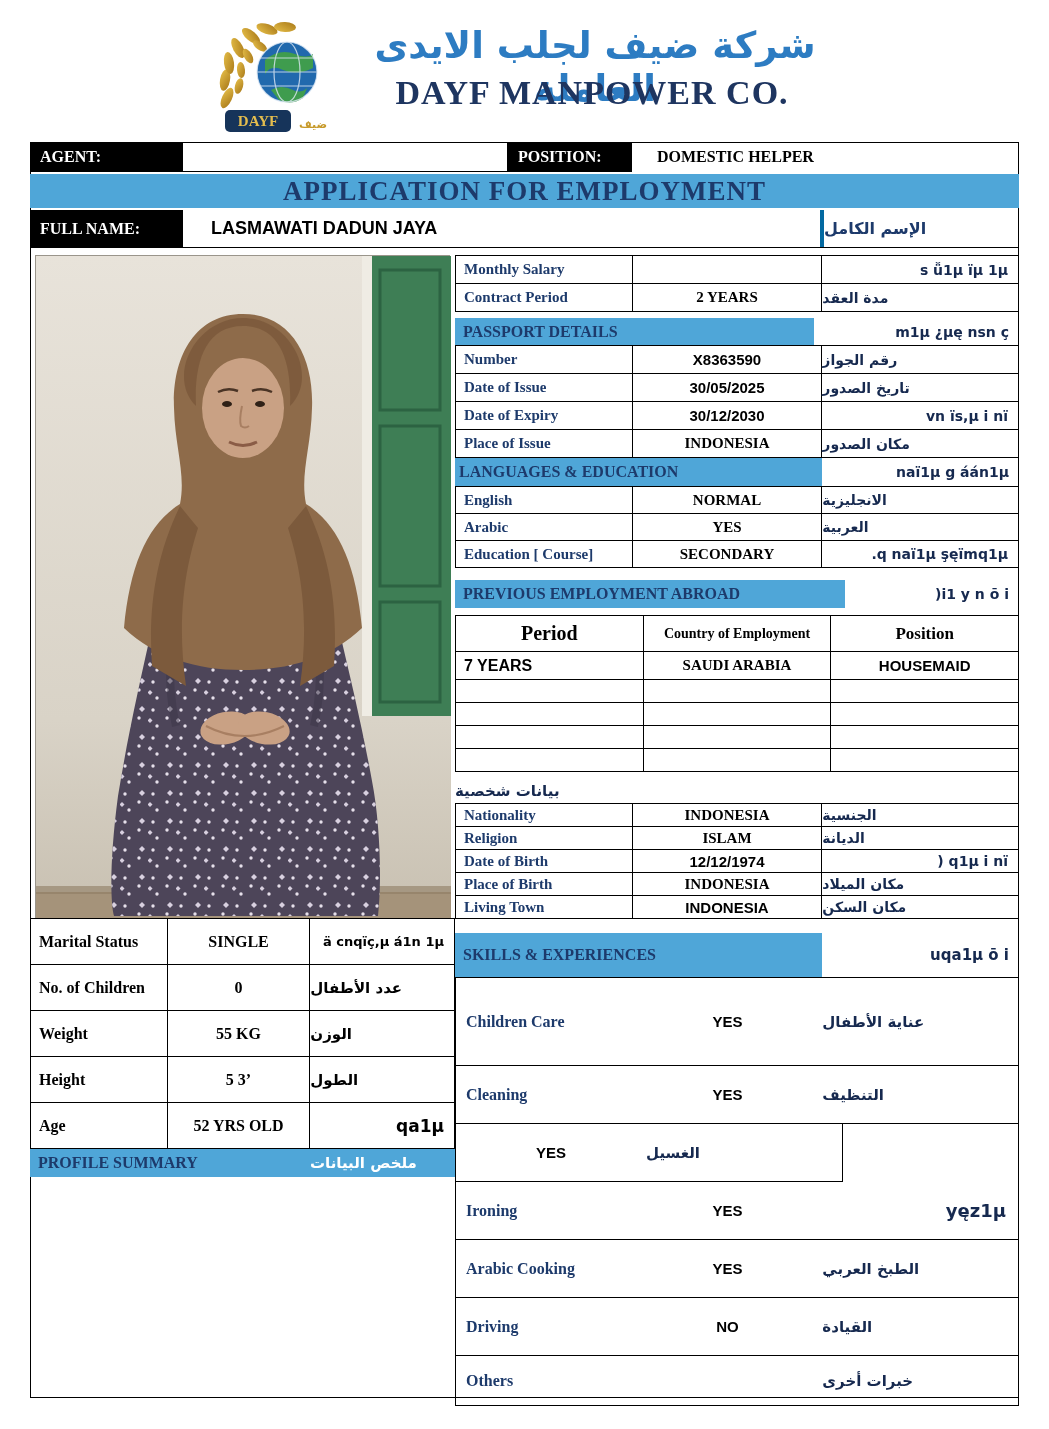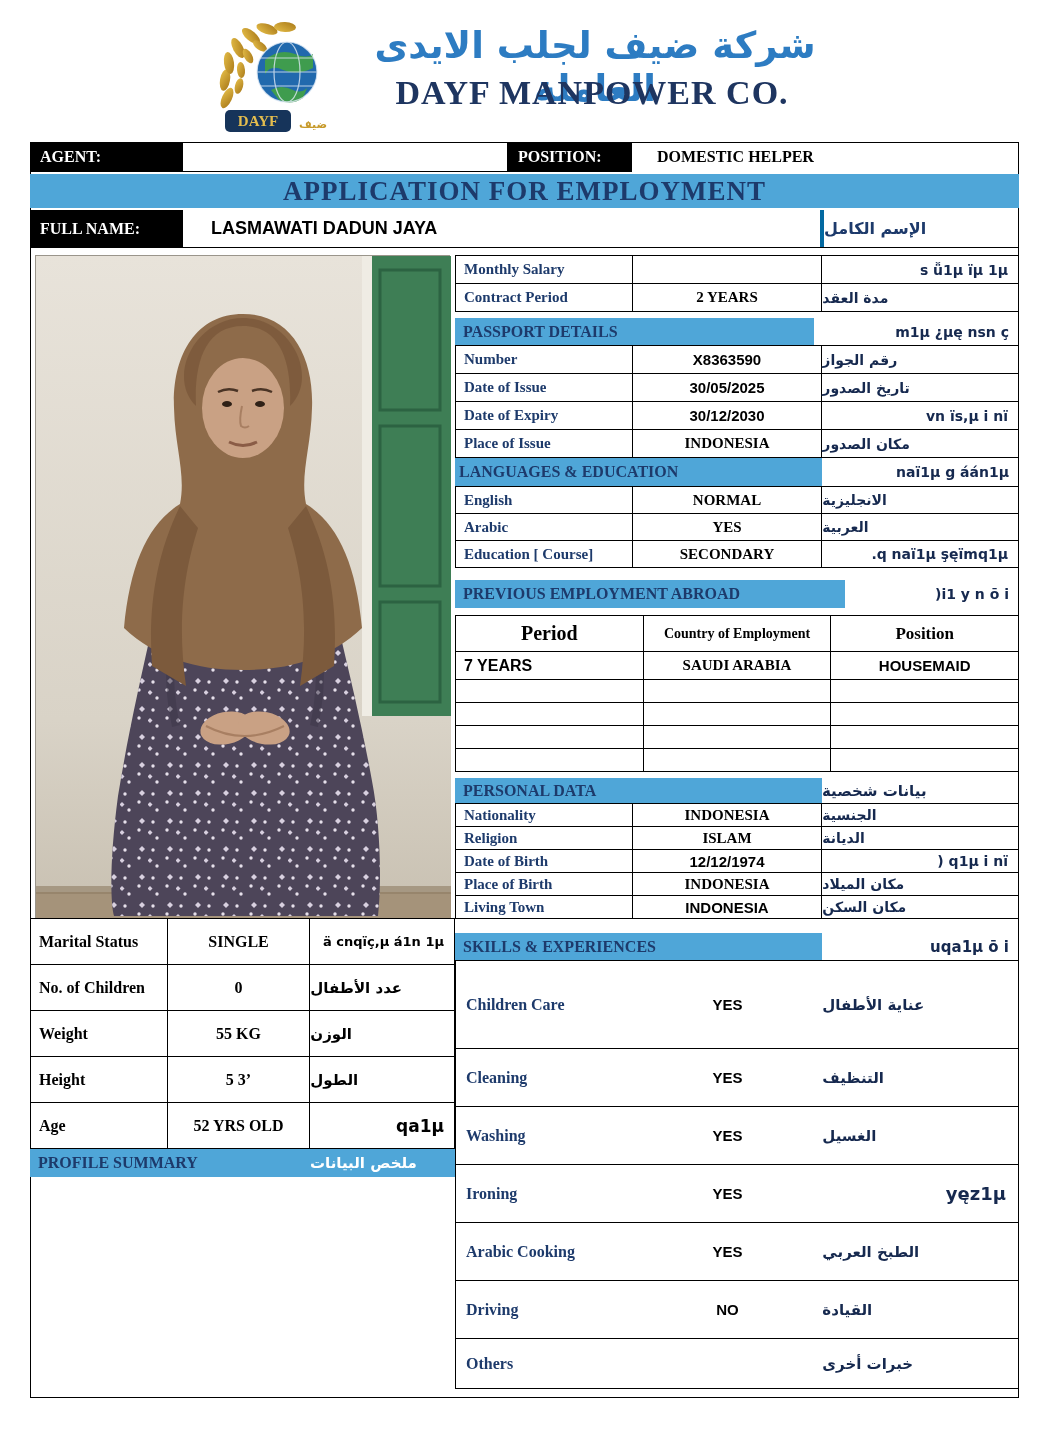--- a/index.html
+++ b/index.html
@@ -267,21 +267,20 @@
         <div class="cell ecell"></div>
       </div>
       <div class="row" style="height:23px;">
         <div class="cell ecell"></div>
         <div class="cell ecell"></div>
         <div class="cell ecell"></div>
       </div>
     </div>
 
     <div class="secrow" style="height:25px; margin-top:6px;">
-      <div class="secblue" style="width:367px;">PERSONAL DATA</div>
       <div class="secar arb" style="width:197px; font-size:15px;">بيانات شخصية</div>
     </div>
     <div class="tbl">
       <div class="row" style="height:23px;">
         <div class="cell rlabel">Nationality</div>
         <div class="cell rvalue">INDONESIA</div>
         <div class="cell rarab arb">الجنسية</div>
       </div>
       <div class="row" style="height:23px;">
         <div class="cell rlabel">Religion</div>
@@ -298,37 +297,36 @@
         <div class="cell rvalue">INDONESIA</div>
         <div class="cell rarab arb">مكان الميلاد</div>
       </div>
       <div class="row" style="height:23px;">
         <div class="cell rlabel">Living Town</div>
         <div class="cell rvalue sans">INDONESIA</div>
         <div class="cell rarab arb">مكان السكن</div>
       </div>
     </div>
 
-    <div class="secrow" style="height:27px; margin-top:14px;">
+    <div class="secrow" style="height:44px; margin-top:14px;">
       <div class="secblue" style="width:367px;">SKILLS &amp; EXPERIENCES</div>
       <div class="secar gar" style="width:197px; font-size:15px;">uqa1µ ō i</div>
     </div>
     <div class="tbl">
       <div class="row skrow" style="height:88px;">
         <div class="cell sklabel">Children Care</div>
         <div class="cell skvalue">YES</div>
         <div class="cell skarab arb">عناية الأطفال</div>
       </div>
       <div class="row skrow" style="height:58px;">
         <div class="cell sklabel">Cleaning</div>
         <div class="cell skvalue">YES</div>
         <div class="cell skarab arb">التنظيف</div>
       </div>
       <div class="row skrow" style="height:58px;">
-        <div class="cell sklabel">Washing</div>
         <div class="cell skvalue">YES</div>
         <div class="cell skarab arb">الغسيل</div>
       </div>
       <div class="row skrow" style="height:58px;">
         <div class="cell sklabel">Ironing</div>
         <div class="cell skvalue">YES</div>
         <div class="cell skarab gar" style="font-size:18px;">yęz1µ</div>
       </div>
       <div class="row skrow" style="height:58px;">
         <div class="cell sklabel">Arabic Cooking</div>

